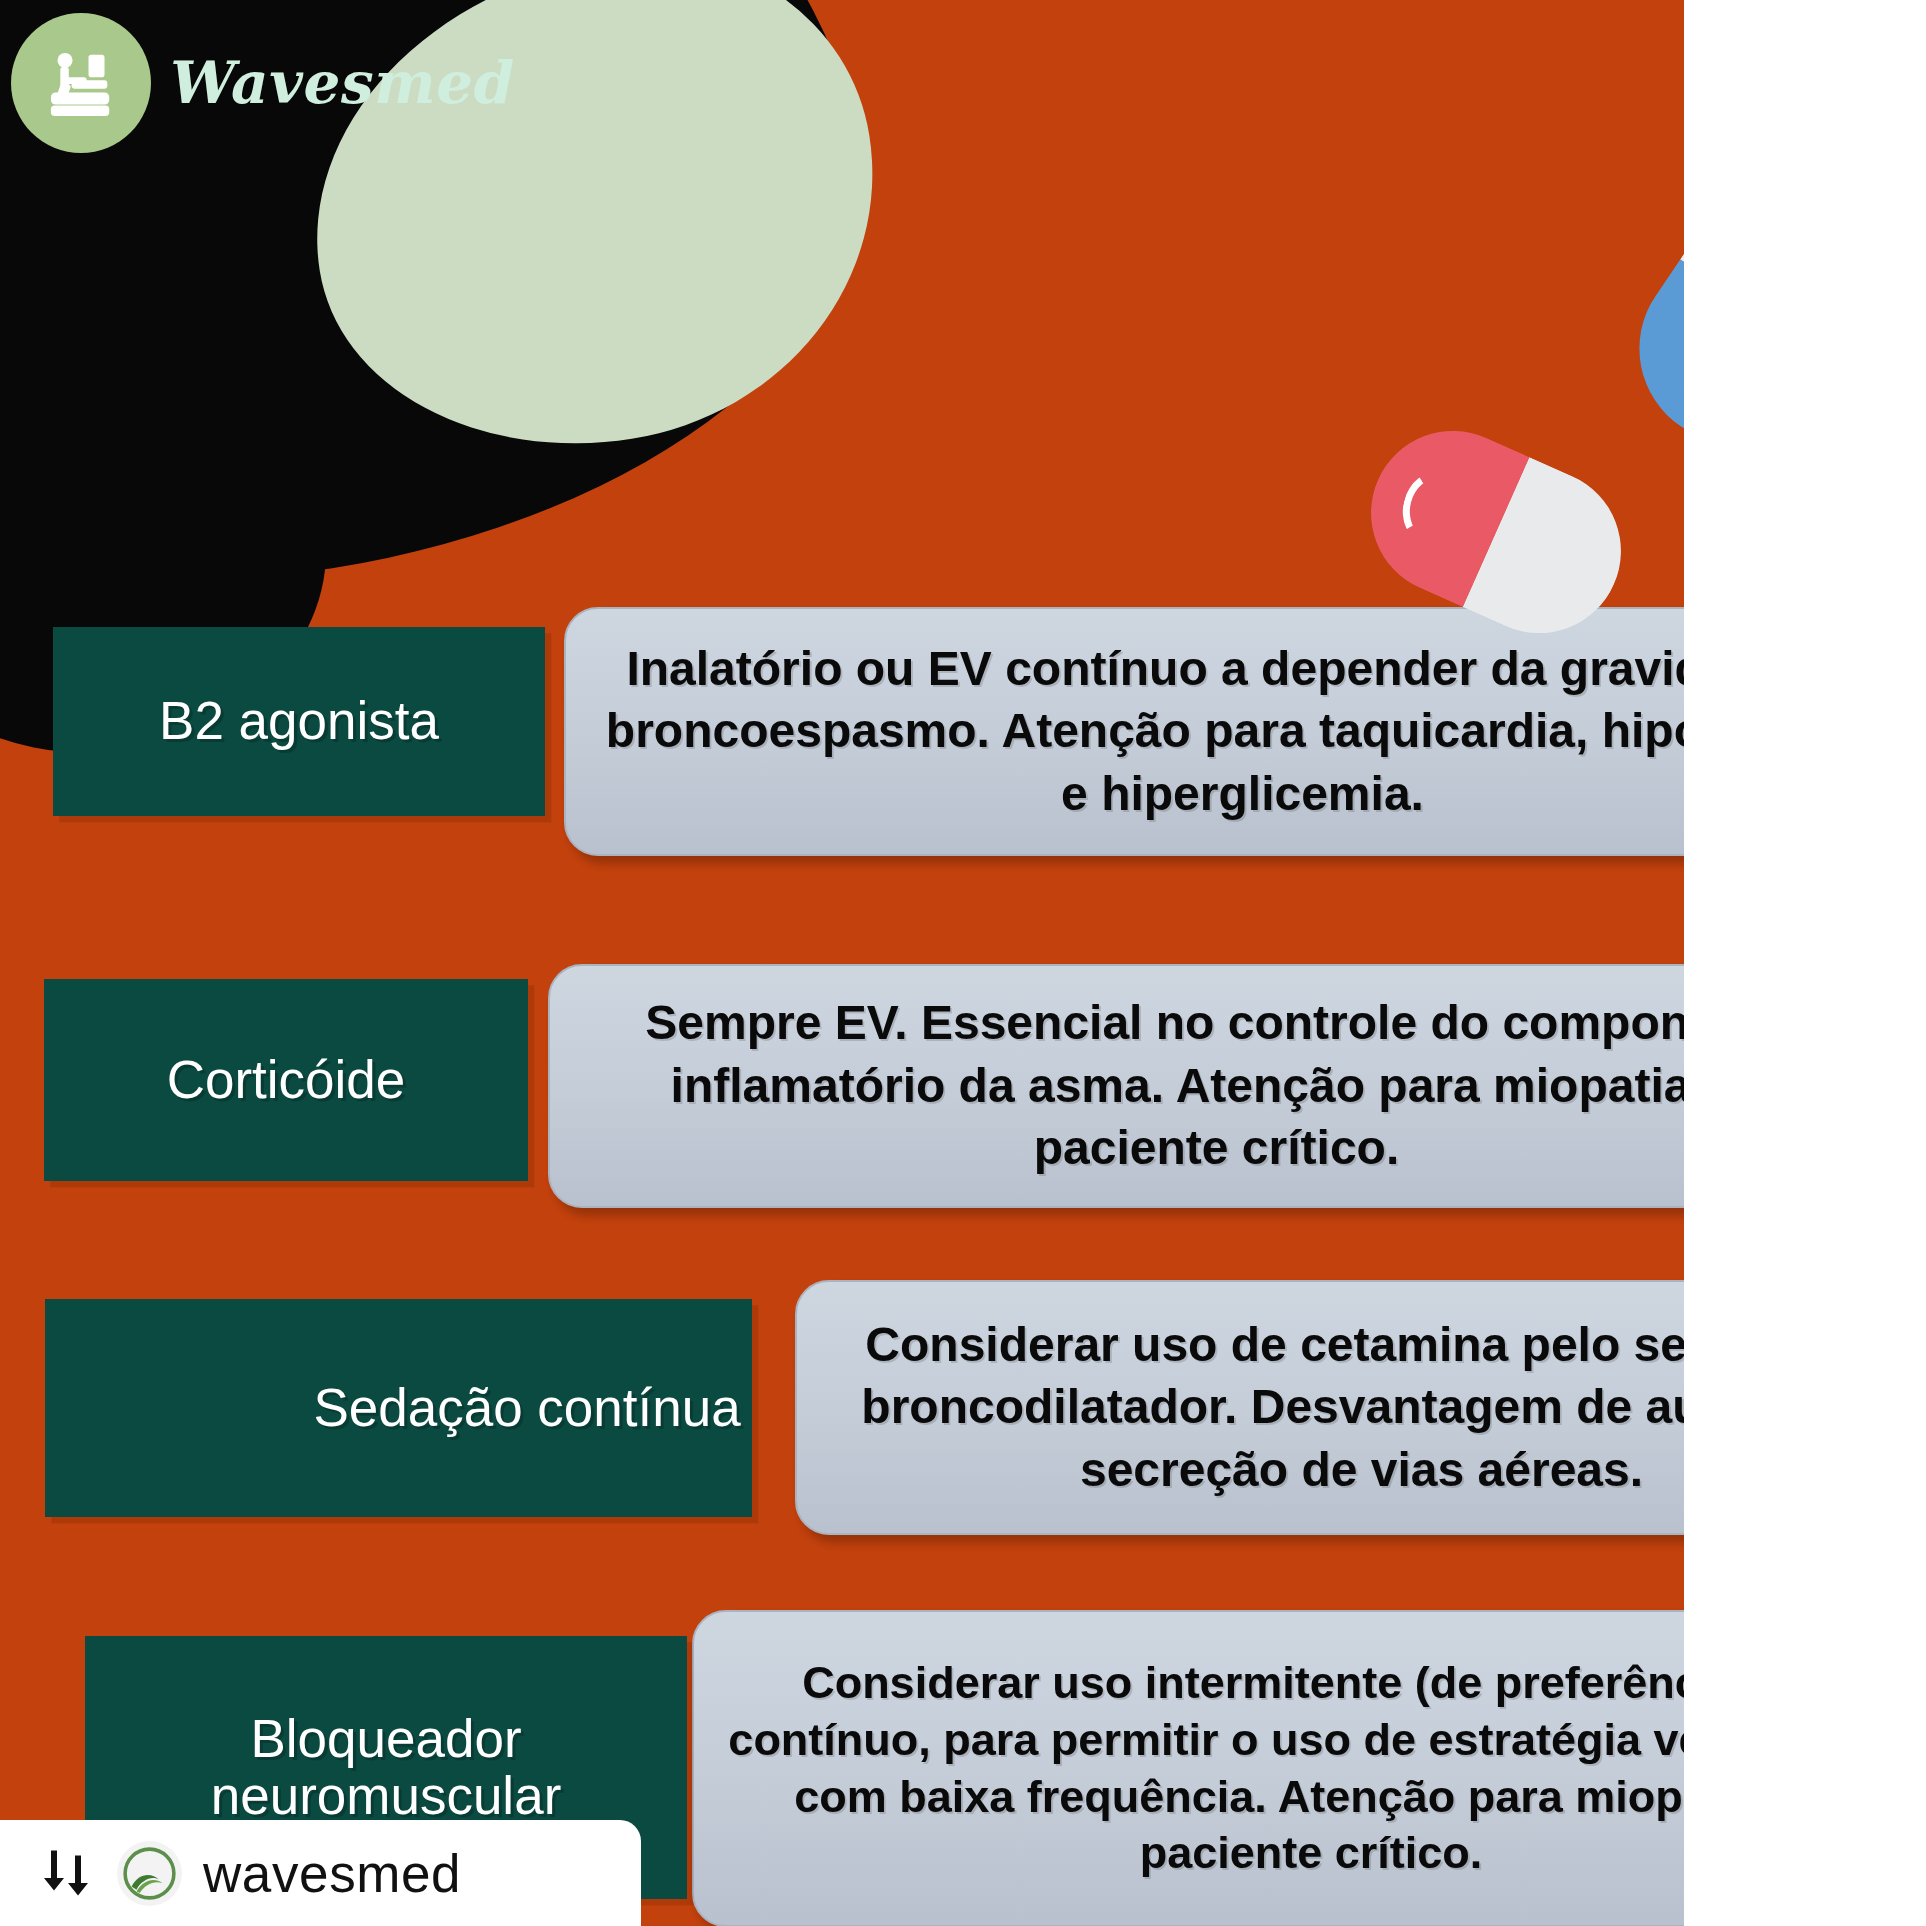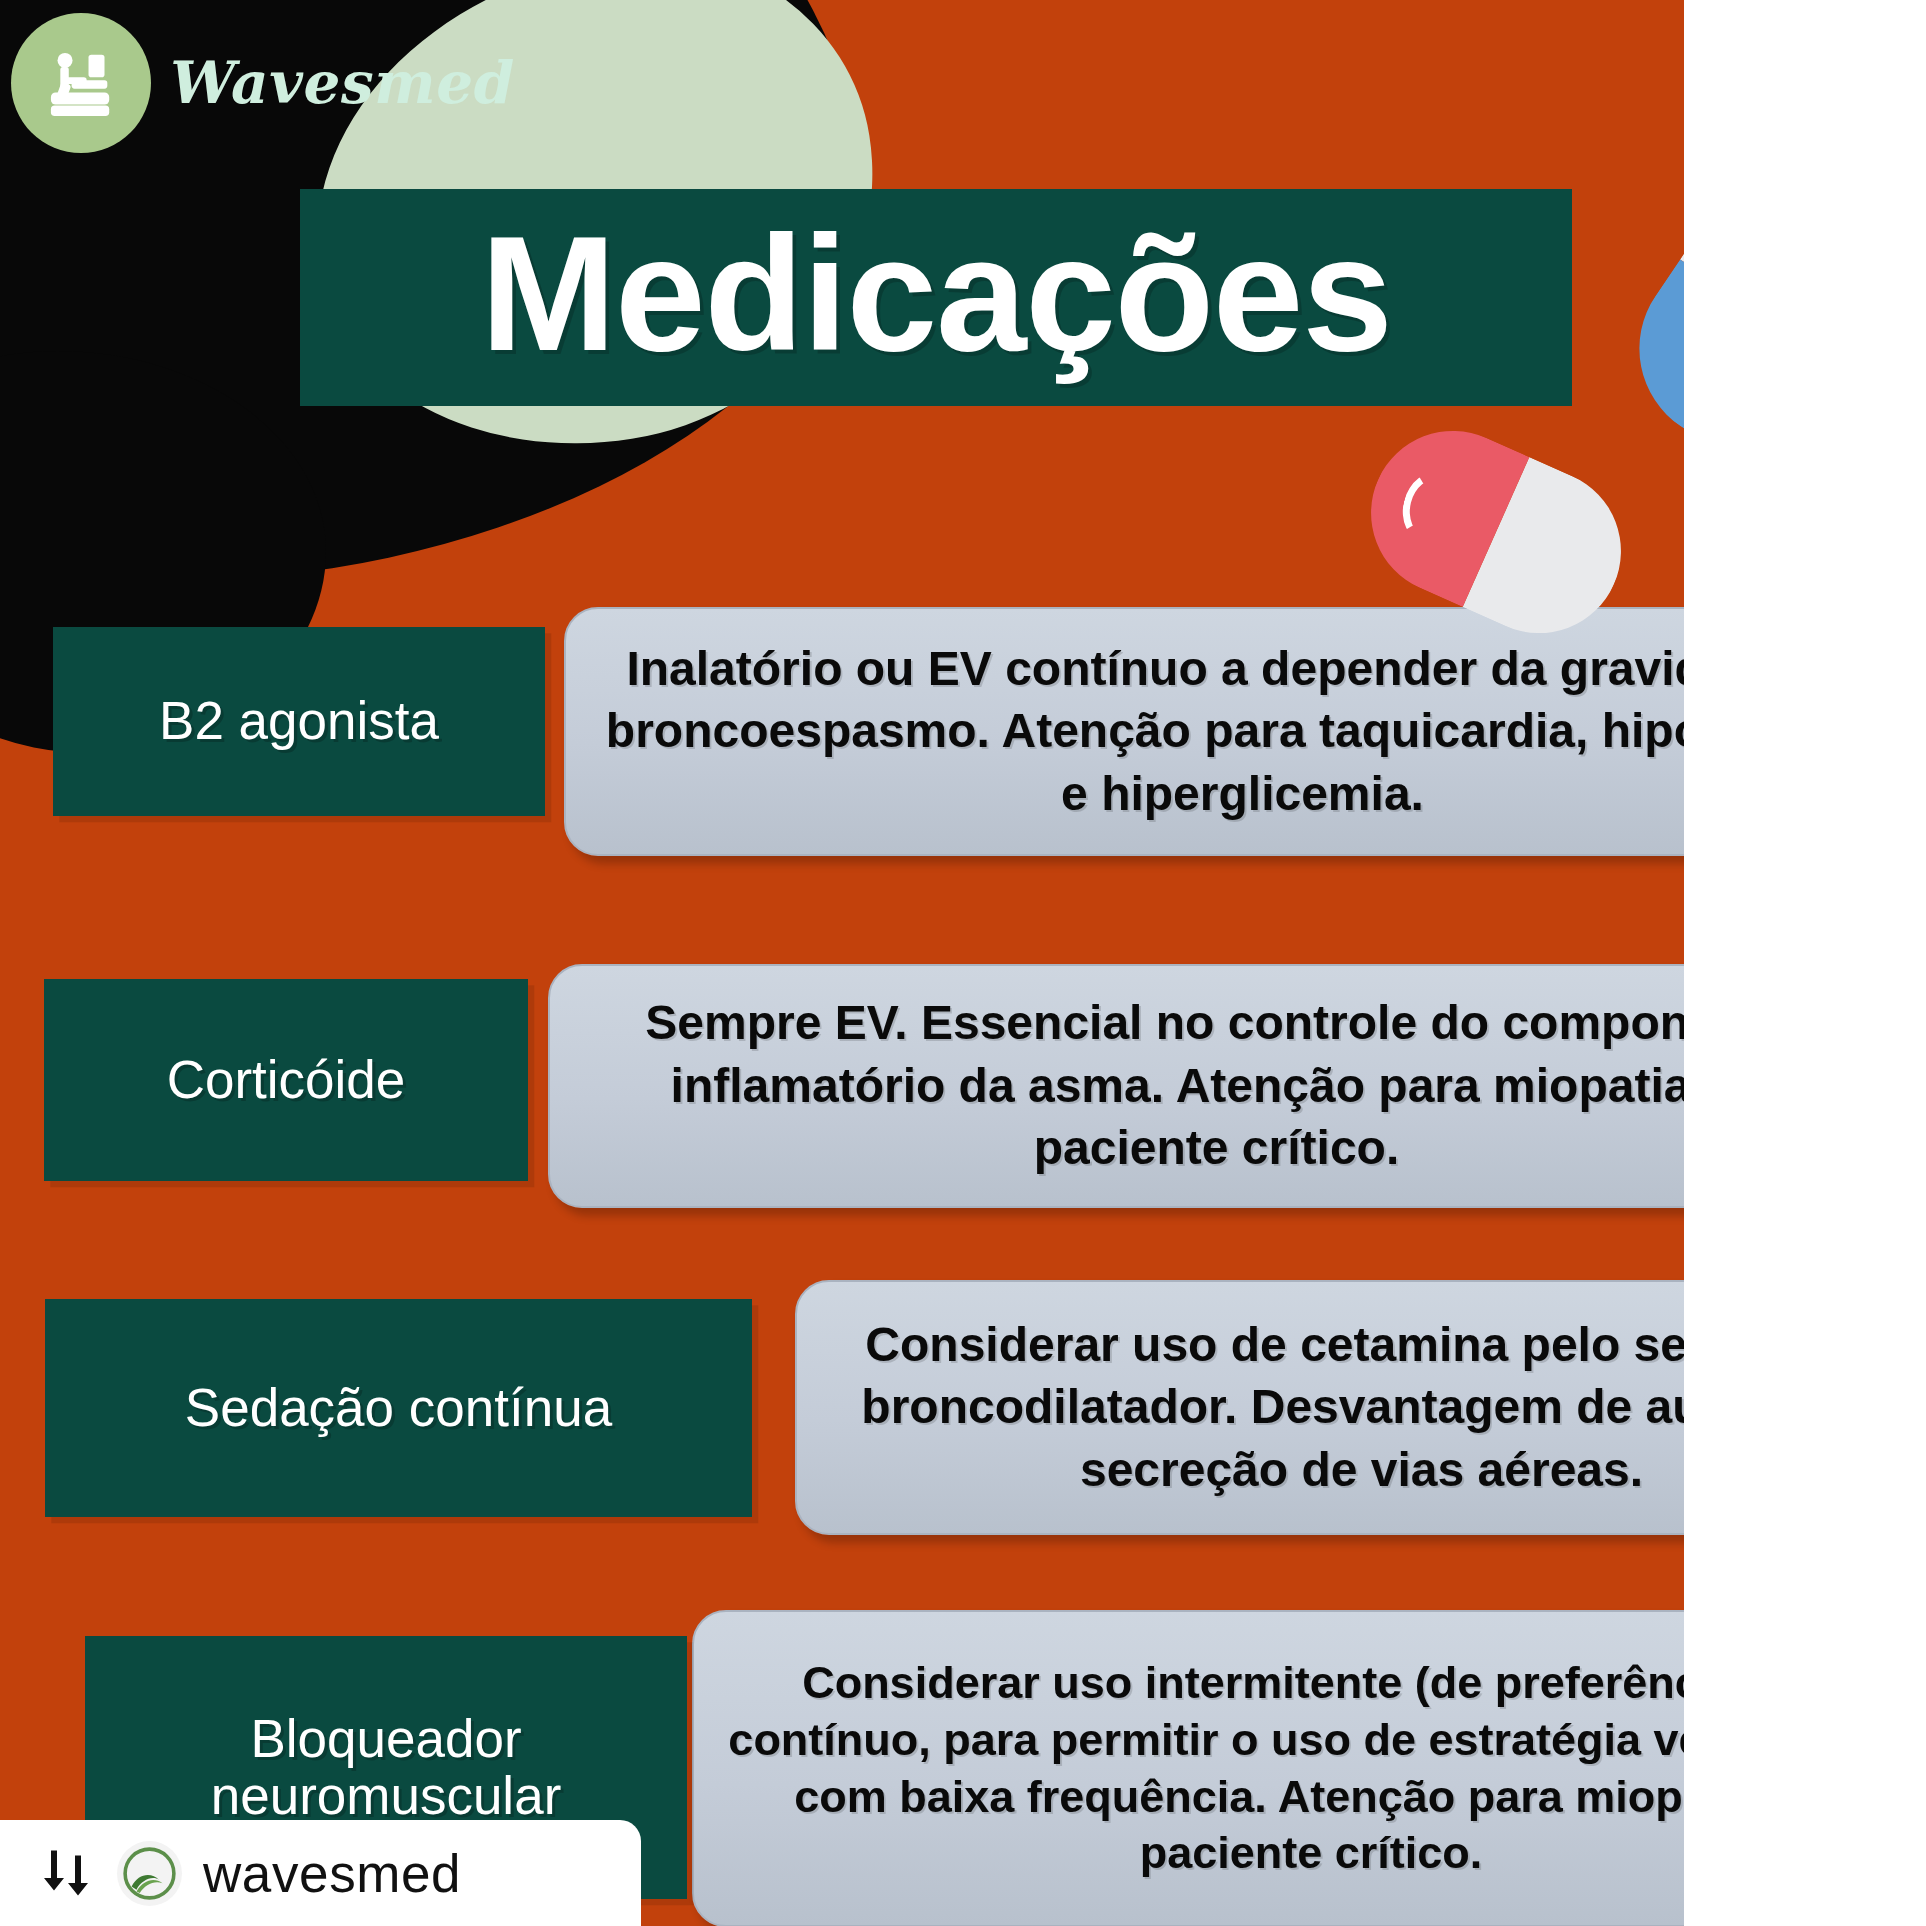--- a/index.html
+++ b/index.html
@@ -252,23 +252,20 @@
         <rect x="26" y="50" width="11" height="18" rx="3" fill="#ffffff" transform="rotate(20 31 59)"></rect>
         <rect x="58" y="20" width="17" height="24" rx="3" fill="#ffffff"></rect>
         <rect x="40" y="47" width="38" height="9" rx="3" fill="#ffffff"></rect>
         <rect x="18" y="60" width="62" height="13" rx="5" fill="#ffffff"></rect>
         <rect x="18" y="74" width="62" height="11" rx="4" fill="#ffffff"></rect>
       </svg>
     </div>
     <div class="brand-name">Wavesmed</div>
   </div>
 
-  <div class="title-box">
-    <div class="title-text">Medicações</div>
-  </div>
 
   <div class="pill" id="pill-blue">
     <div class="pill-body">
       <div class="pill-half" style="background:#e9eaec"></div>
       <div class="pill-half" style="background:#5b9bd5"></div>
     </div>
     <div class="shine"></div>
   </div>
 
   <div class="pill" id="pill-red">
@@ -299,21 +296,21 @@
   <div class="row">
     <div class="label-box" style="left:44px; top:979px; width:484px; height:202px;">
       <div class="label-text">Corticóide</div>
     </div>
     <div class="desc-box" style="left:548px; top:964px; width:1333px; height:240px;">
       <div class="desc-text">Sempre EV. Essencial no controle do componente inflamatório da asma. Atenção para miopatia do paciente crítico.</div>
     </div>
   </div>
 
   <div class="row">
-    <div class="label-box" style="left:45px; top:1299px; width:707px; height:218px;">
+    <div class="label-box" style="left:45px; top:1299px; width:707px; height:218px;justify-content:flex-end;">
       <div class="label-text">Sedação contínua</div>
     </div>
     <div class="desc-box" style="left:795px; top:1280px; width:1129px; height:251px;">
       <div class="desc-text">Considerar uso de cetamina pelo seu efeito broncodilatador. Desvantagem de aumentar secreção de vias aéreas.</div>
     </div>
   </div>
 
   <div class="row">
     <div class="label-box" style="left:53px; top:1636px; width:602px; height:263px;margin-left:32px;">
       <div class="label-text">Bloqueador neuromuscular</div>

